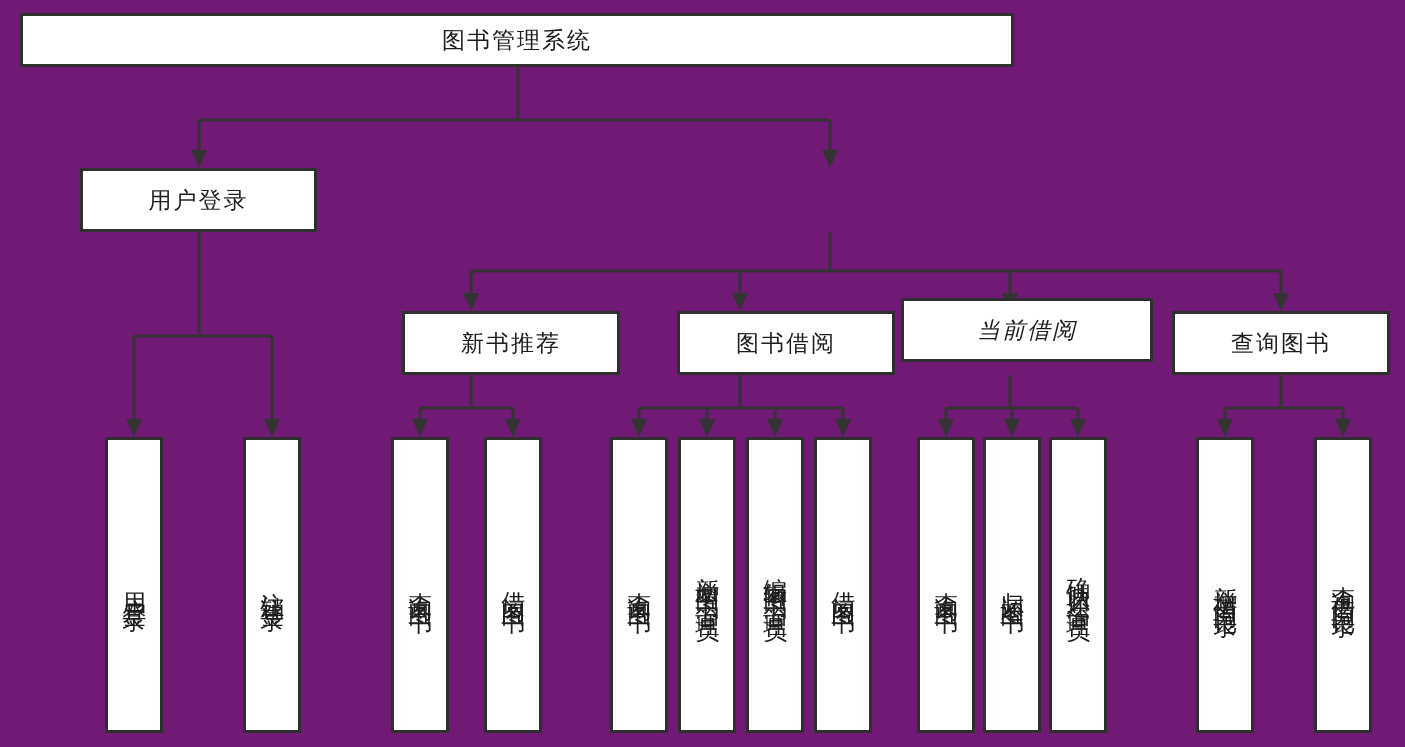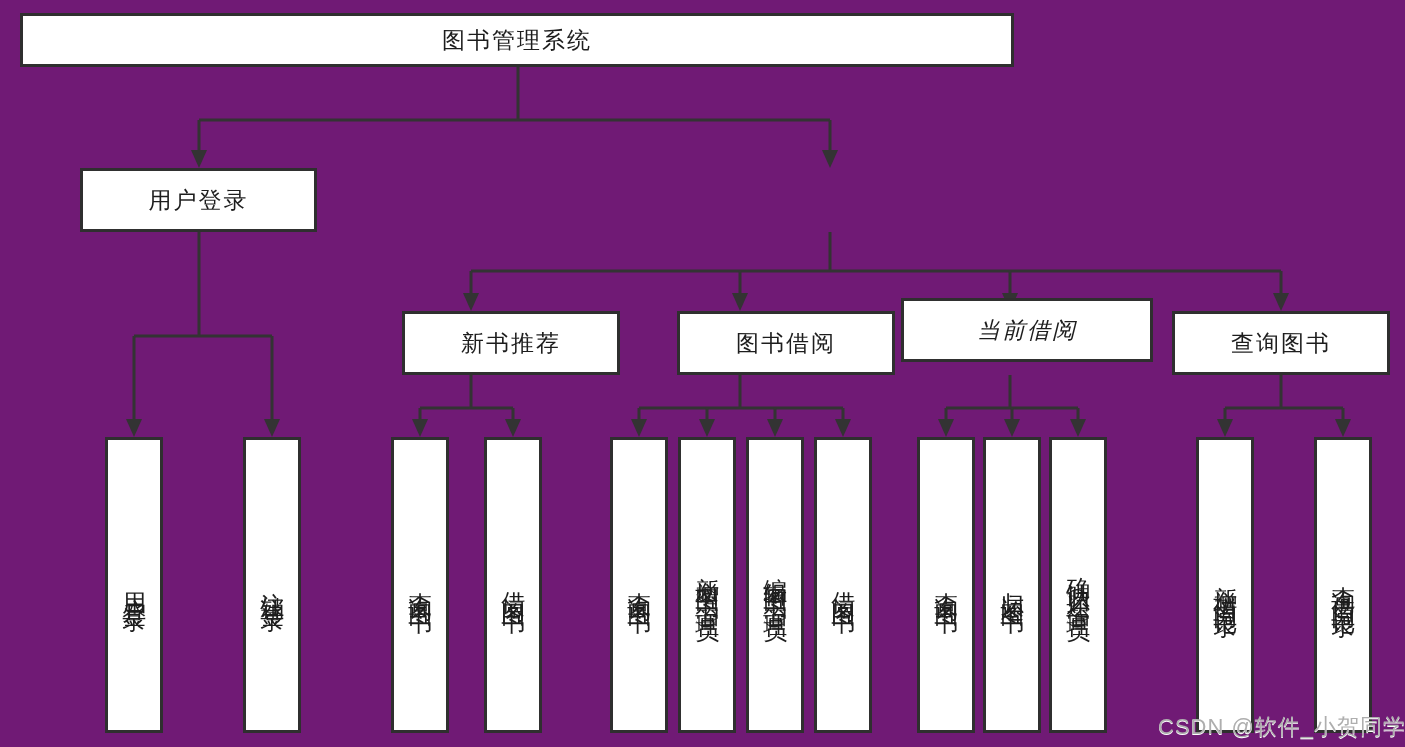--- a/index.html
+++ b/index.html
@@ -135,15 +135,14 @@
     <span>确认归还（管理员）</span>
   </div>
 
   <div class="vbox" style="left:1196px;top:437px;width:58px;height:296px;">
     <span>新增借阅记录</span>
   </div>
   <div class="vbox" style="left:1314px;top:437px;width:58px;height:296px;">
     <span>查询借阅记录</span>
   </div>
 
-  <div class="watermark">CSDN @软件_小贺同学</div>
 
 </div>
 
 </body></html>

